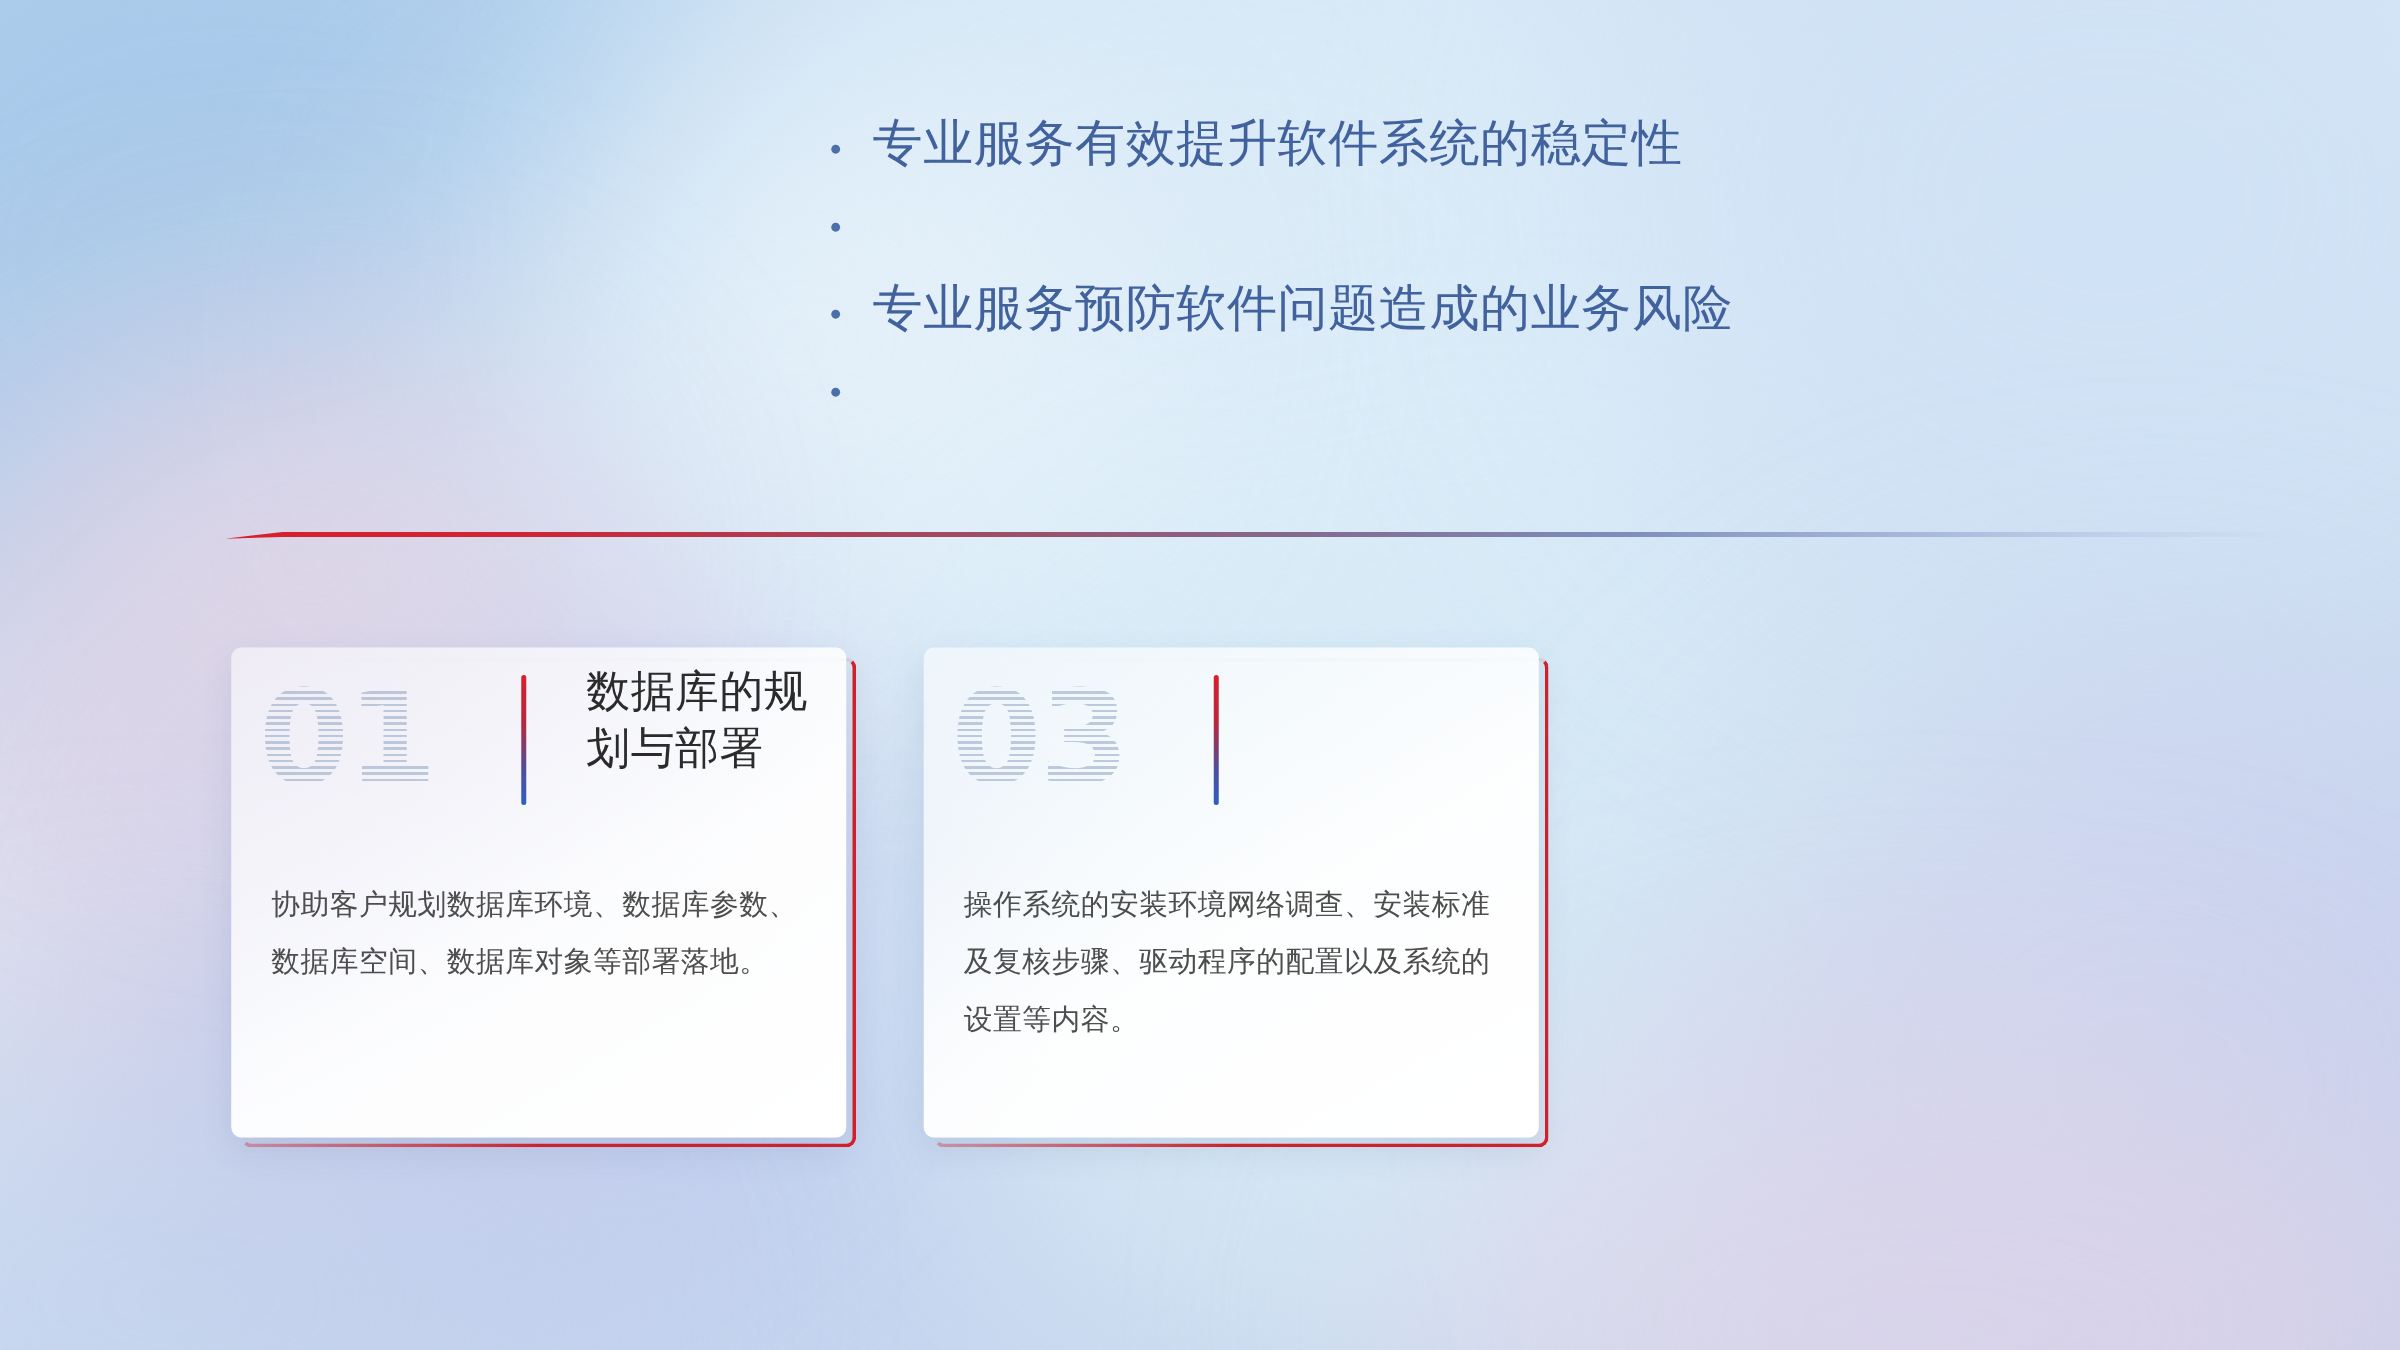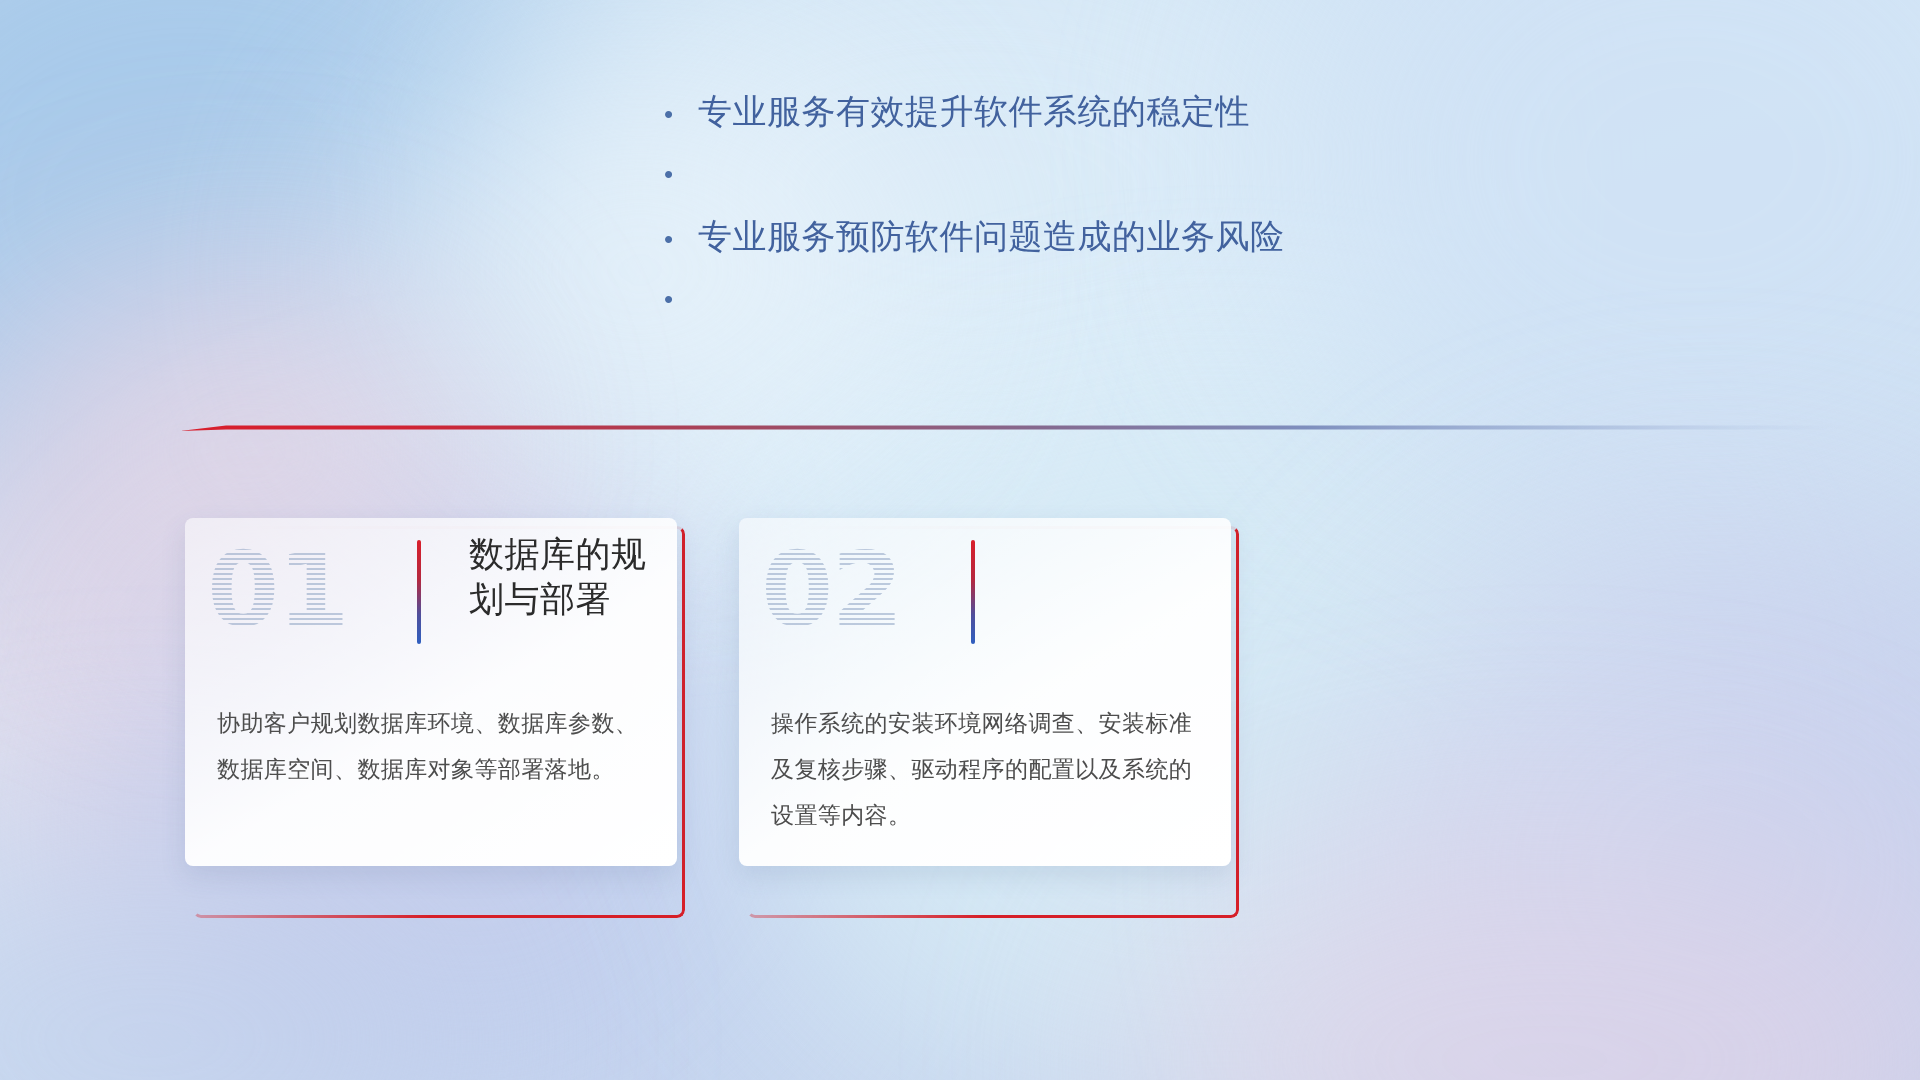--- a/index.html
+++ b/index.html
@@ -24,36 +24,36 @@
   .b8{left:1120px;top:820px;width:860px;height:480px;background:#e4d3e6;opacity:.55;}
   .b9{left:-200px;top:820px;width:700px;height:440px;background:#c0cfec;opacity:.6;}
   .b10{left:360px;top:60px;width:560px;height:420px;background:#eaf4fb;opacity:.7;}
   .b11{left:40px;top:300px;width:420px;height:300px;background:#f0dfe9;opacity:.5;}
 
   
   #bullets{position:absolute;left:660px;top:92px;width:760px;}
   .bullet{display:flex;align-items:baseline;margin-bottom:30px;}
   .bullet .dot{flex:0 0 auto;width:34px;color:#4b6fa8;font-size:26px;line-height:1;
     text-align:left;padding-left:4px;}
-  .bullet .btext{color:#42629e;font-size:34px;line-height:1.15;letter-spacing:.5px;font-weight:500;}
+  .bullet .btext{color:#42629e;font-size:40px;line-height:1.15;letter-spacing:.5px;font-weight:500;}
 
   
   #divider{position:absolute;left:180px;top:420px;width:1660px;height:14px;}
   #divider svg{display:block;width:100%;height:100%;}
 
   
   #cards{position:absolute;left:185px;top:518px;display:flex;gap:62px;}
   .card{position:relative;width:492px;height:392px;}
   .card .accent{position:absolute;left:8px;top:8px;width:492px;height:392px;
     border-radius:8px;border-right:3px solid #d61f28;border-bottom:3px solid #d61f28;
     border-top:3px solid rgba(214,31,40,.10);border-left:3px solid rgba(214,31,40,0);
     box-sizing:border-box;
     -webkit-mask-image:linear-gradient(115deg,rgba(0,0,0,0) 6%,rgba(0,0,0,.25) 22%,rgba(0,0,0,1) 62%);
     mask-image:linear-gradient(115deg,rgba(0,0,0,0) 6%,rgba(0,0,0,.25) 22%,rgba(0,0,0,1) 62%);}
-  .card .face{position:absolute;left:0;top:0;width:492px;height:348px;border-radius:8px;
+  .card .face{position:absolute;left:0;top:0;width:492px;height:392px;border-radius:8px;
     background:linear-gradient(150deg,rgba(255,255,255,.55) 0%,rgba(255,255,255,.72) 26%,rgba(255,255,255,.95) 55%,#ffffff 100%);
     box-shadow:0 10px 26px rgba(70,95,140,.13);box-sizing:border-box;overflow:hidden;}
 
   .card-head{position:relative;height:148px;}
   .ghostnum{position:absolute;left:22px;top:10px;width:200px;height:124px;
     font-size:104px;font-weight:700;line-height:124px;letter-spacing:-2px;
     color:#8fa4c4;opacity:.55;
     -webkit-mask-image:repeating-linear-gradient(to bottom,#000 0px,#000 2px,transparent 2px,transparent 5px);
     mask-image:repeating-linear-gradient(to bottom,#000 0px,#000 2px,transparent 2px,transparent 5px);
     font-family:"DejaVu Sans","Liberation Sans",sans-serif;}
@@ -128,21 +128,21 @@
           <div class="card-title">数据库的规划与部署</div>
         </div>
         <div class="card-body">协助客户规划数据库环境、数据库参数、数据库空间、数据库对象等部署落地。</div>
       </div>
     </div>
 
     <div class="card">
       <div class="accent"></div>
       <div class="face">
         <div class="card-head">
-          <div class="ghostnum">02</div>
+          <div class="ghostnum">03</div>
           <div class="vbar"></div>
         </div>
         <div class="card-body">操作系统的安装环境网络调查、安装标准及复核步骤、驱动程序的配置以及系统的设置等内容。</div>
       </div>
     </div>
 
 
   </div>
 </div>
 

